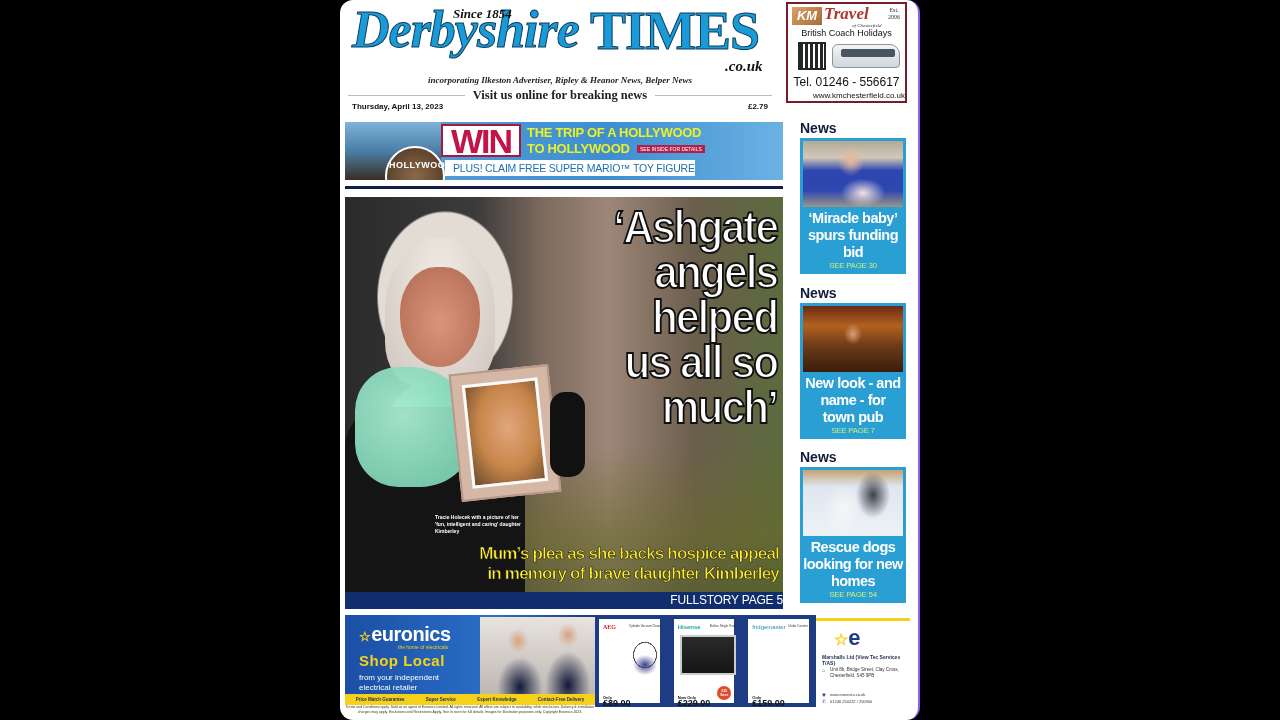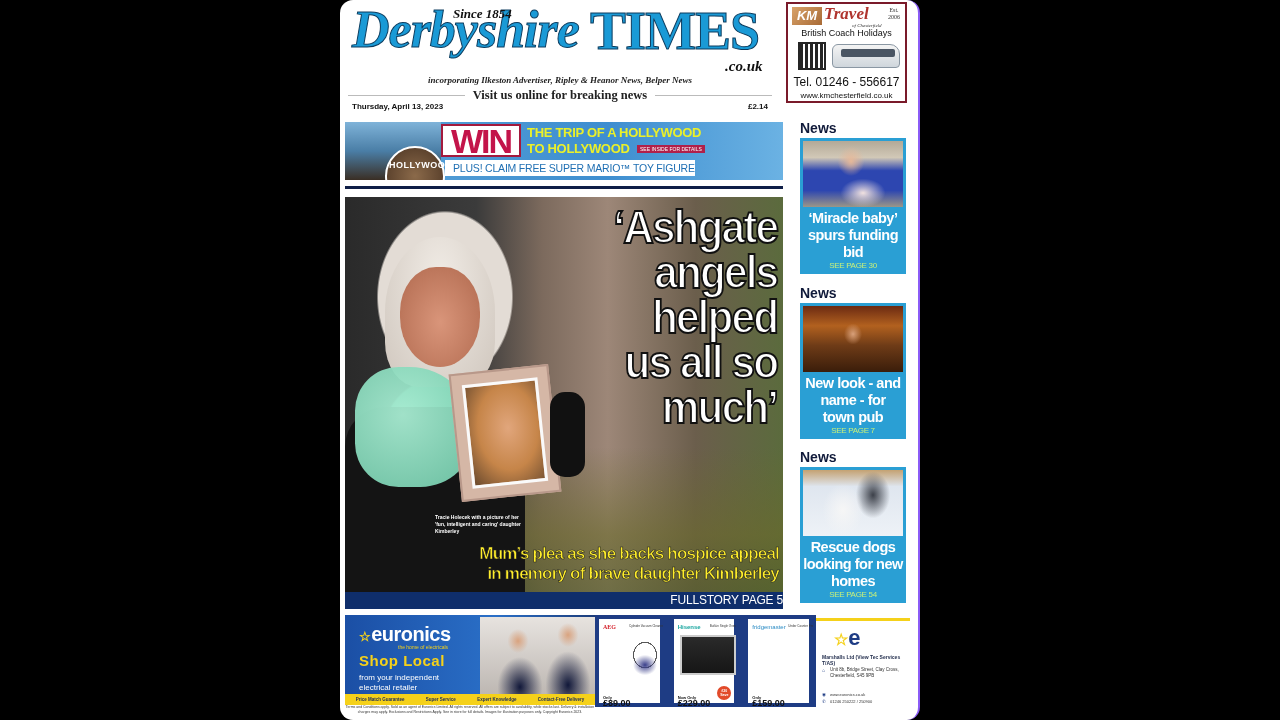--- a/index.html
+++ b/index.html
@@ -27,21 +27,21 @@
   .km-travel { position: absolute; left: 36px; top: 0px; font-family: "Liberation Serif", serif; font-style: italic; font-weight: bold; font-size: 17px; color: #b0342e; }
   .km-est { position: absolute; right: 3px; top: 3px; font-family: "Liberation Serif", serif; font-size: 6px; color: #333; text-align: center; line-height: 1.2; width: 16px; }
   .km-ofc { position: absolute; left: 64px; top: 19px; font-family: "Liberation Serif", serif; font-style: italic; font-size: 5px; color: #333; }
   .km-bch { position: absolute; left: 0; width: 117px; top: 24px; text-align: center; font-size: 9px; color: #111; }
   .km-qr { position: absolute; left: 10px; top: 38px; width: 28px; height: 28px; background:
       repeating-linear-gradient(90deg,#000 0 3px,#fff 3px 5px),
       #fff; opacity: .85; border: 2px solid #000; }
   .km-bus { position: absolute; left: 44px; top: 40px; width: 68px; height: 24px; background: linear-gradient(#f4f4f4,#cfd6dc); border-radius: 6px 10px 4px 4px; border: 1px solid #8a97a3; }
   .km-bus::after { content: ""; position: absolute; left: 8px; top: 4px; width: 54px; height: 8px; background: #4a5563; border-radius: 2px; }
   .km-tel { position: absolute; left: 0; width: 117px; top: 71px; text-align: center; font-size: 12px; color: #111; }
-  .km-web { position: absolute; left: 0; width: 117px; top: 87px; text-align: center; font-size: 8px; color: #111; }
+  .km-web { position: absolute; left: 0; width: 117px; top: 87px; text-align: right; font-size: 8px; color: #111; }
 
   
   .promo { position: absolute; left: 5px; top: 122px; width: 438px; height: 58px; background: linear-gradient(90deg,#5aa3d8,#3e8ed0 60%,#6bb2e3); overflow: hidden; }
   .promo-pic { position: absolute; left: 0; top: 0; width: 96px; height: 58px; background: linear-gradient(180deg,#7fb3d9 0%,#4a7ea6 50%,#3a2e24 100%); }
   .promo-circle { position: absolute; left: 40px; top: 24px; width: 60px; height: 60px; border-radius: 50%; background: radial-gradient(circle,#8b6a4a,#4a3322); border: 2px solid #fff; }
   .promo-hollywood { position: absolute; left: 44px; top: 38px; font-size: 9px; font-weight: bold; color: #fff; letter-spacing: .5px; }
   .promo-win { position: absolute; left: 96px; top: 2px; width: 80px; height: 33px; background: #fff; border: 2px solid #a31a3d; font-family: "Liberation Sans", sans-serif; font-weight: bold; font-size: 34px; line-height: 30px; color: #c3144a; text-align: center; letter-spacing: -2px; }
   .promo-l1 { position: absolute; left: 182px; top: 3px; font-size: 13px; font-weight: bold; color: #eaf02a; letter-spacing: -.3px; }
   .promo-l2 { position: absolute; left: 182px; top: 19px; font-size: 13px; font-weight: bold; color: #eaf02a; letter-spacing: -.3px; }
   .promo-see { position: absolute; left: 292px; top: 23px; font-size: 5px; color: #fff; background: #b0204a; padding: 1px 3px; }
@@ -141,21 +141,21 @@
     <div class="mast-since">Since 1854</div>
     <div class="mast-times">TIMES</div>
     <div class="mast-couk">.co.uk</div>
     <div class="mast-incorp">incorporating Ilkeston Advertiser, Ripley &amp; Heanor News, Belper News</div>
     <div class="mast-visit-row">
       <span class="rule"></span>
       <span class="mast-visit">Visit us online for breaking news</span>
       <span class="rule"></span>
     </div>
     <div class="mast-date">Thursday, April 13, 2023</div>
-    <div class="mast-price">£2.14</div>
+    <div class="mast-price">£2.79</div>
   </div>
 
   <div class="km-ad">
     <div class="km-logo">KM</div>
     <div class="km-travel">Travel</div>
     <div class="km-est">Est. 2006</div>
     <div class="km-ofc">of Chesterfield</div>
     <div class="km-bch">British Coach Holidays</div>
     <div class="km-qr"></div>
     <div class="km-bus"></div>

